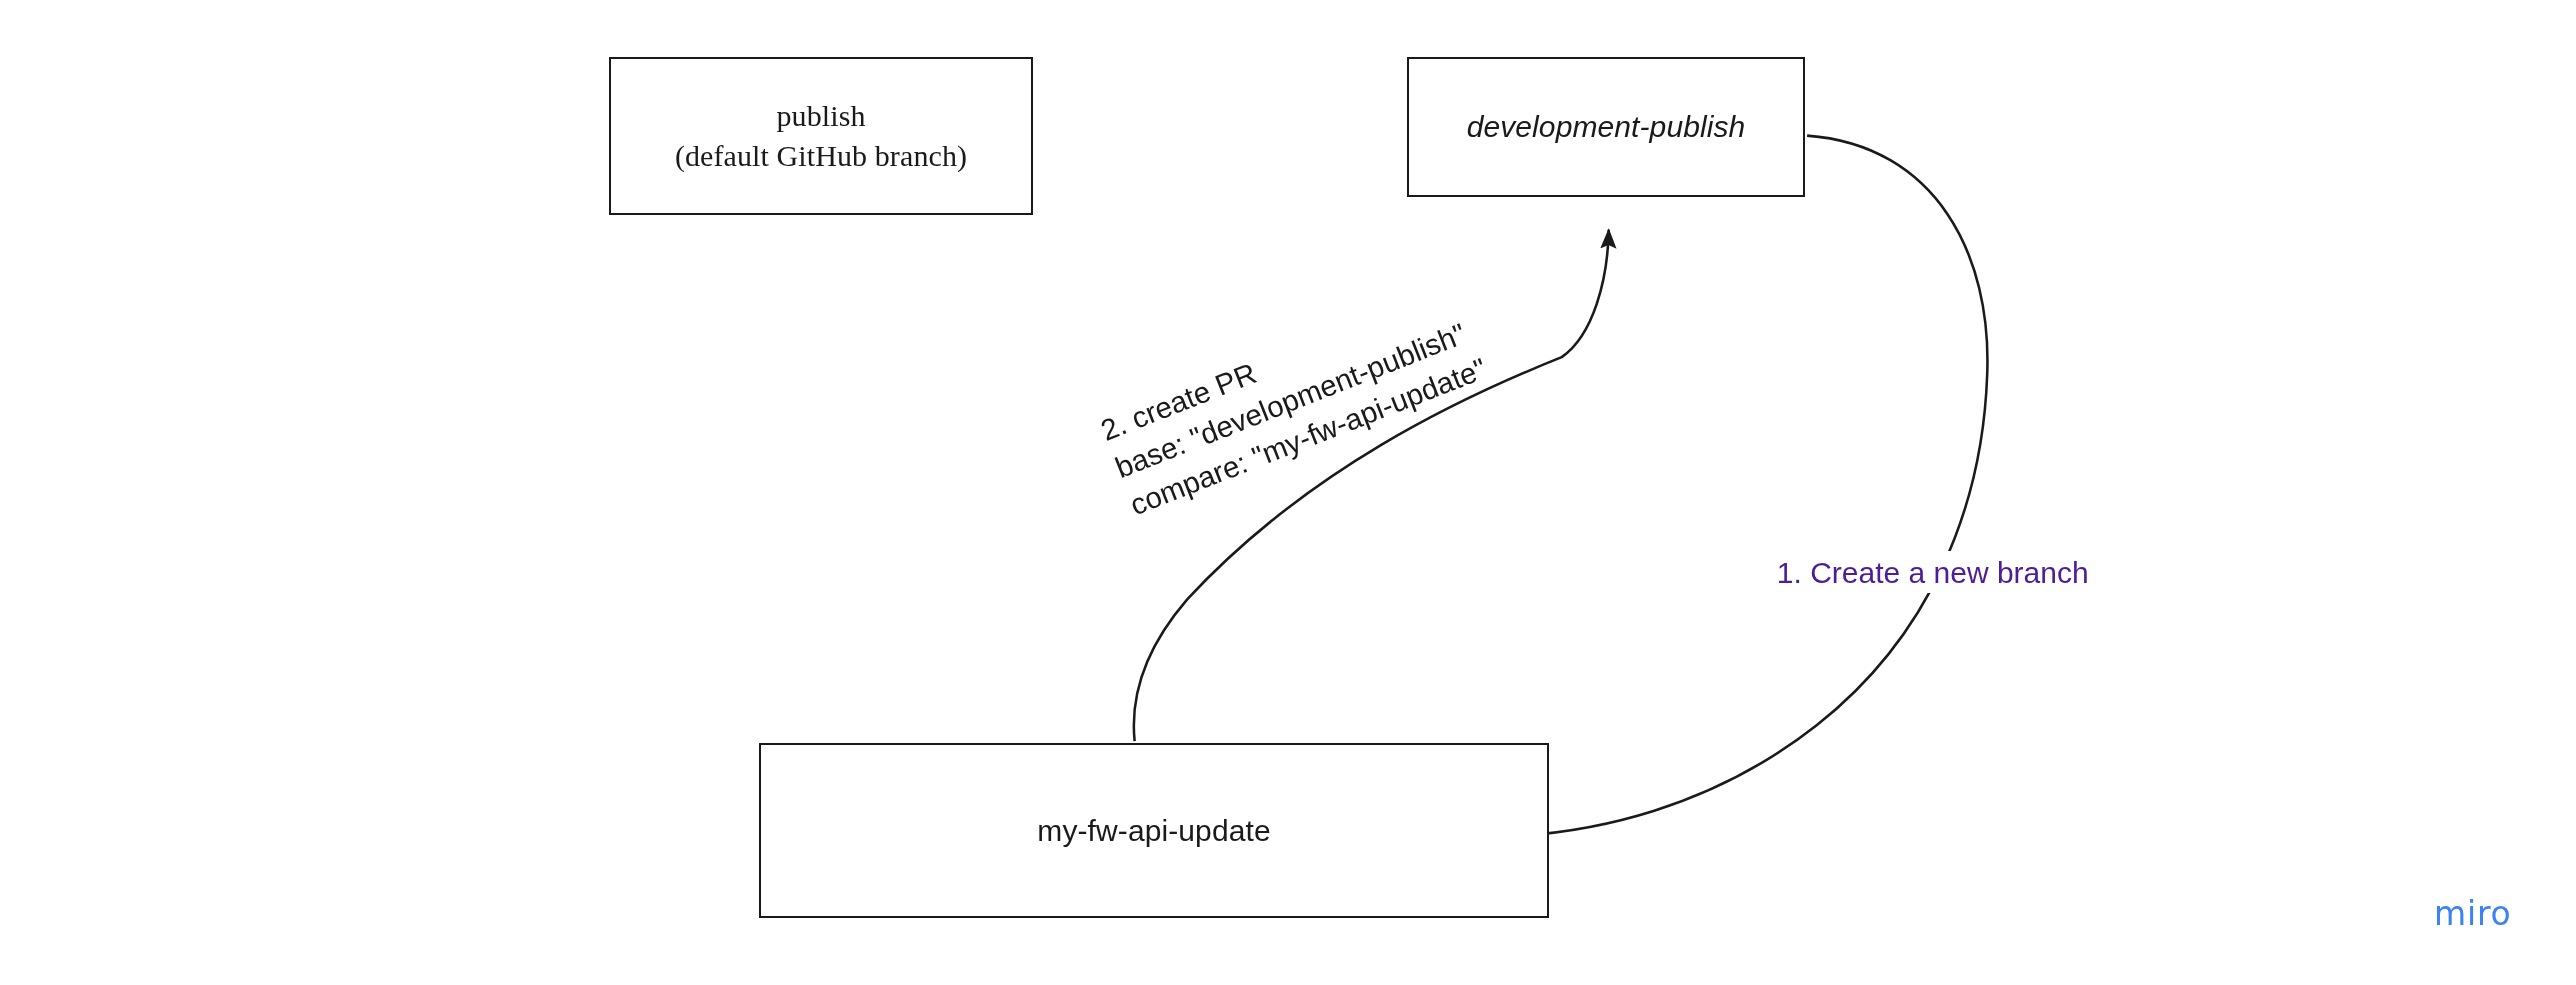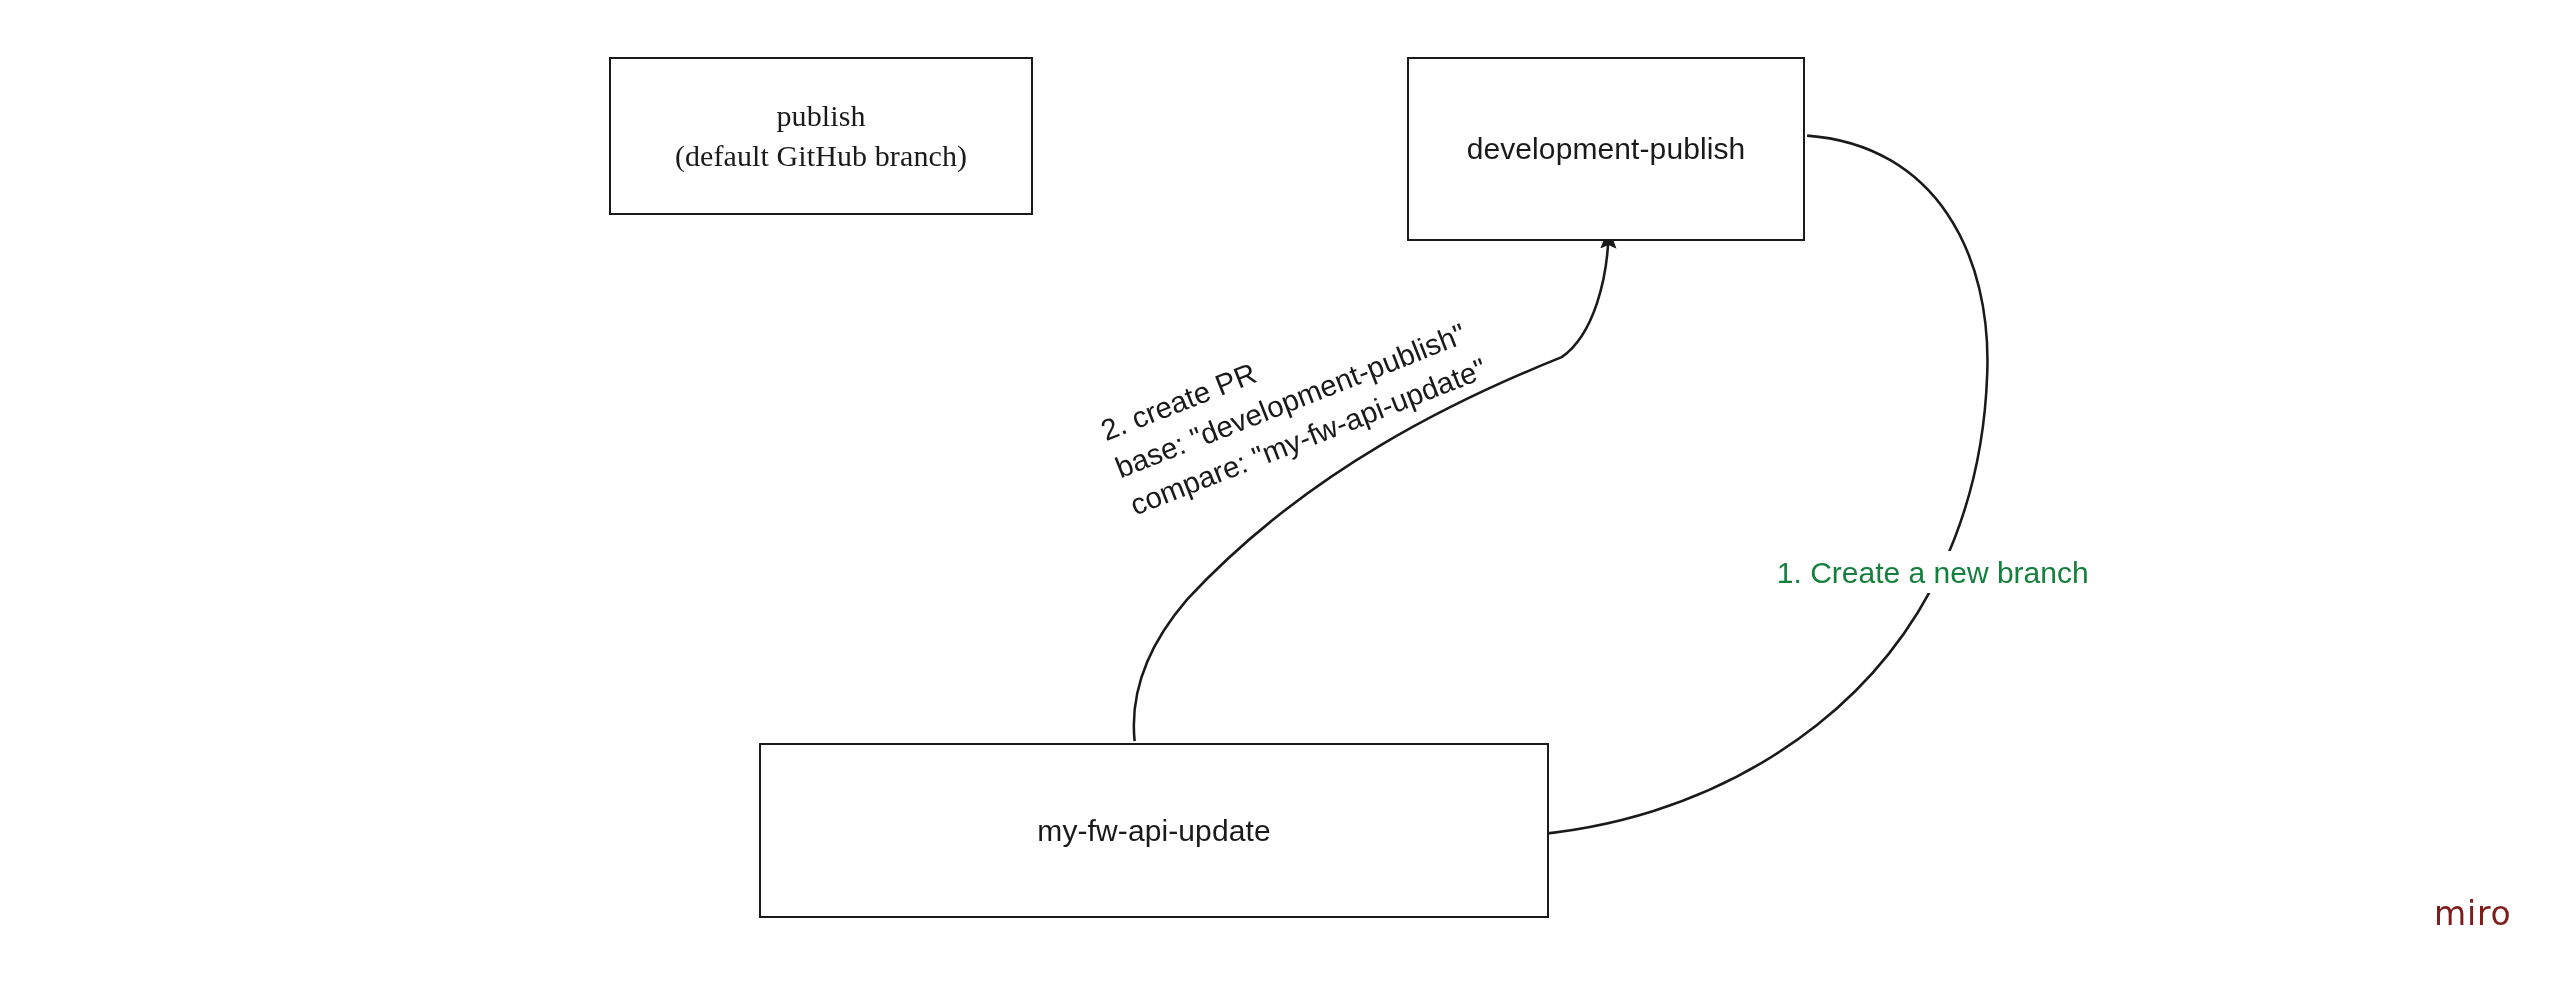--- a/index.html
+++ b/index.html
@@ -41,21 +41,22 @@
     left: 609px;
     top: 57px;
     width: 424px;
     height: 158px;
     font-family: Liberation Serif, serif;
   }
   #node-development-publish {
     left: 1407px;
     top: 57px;
     width: 398px;
-    height: 184px;
+    height: 140px;
+    font-style: italic;
   }
   #node-my-fw-api-update {
     left: 759px;
     top: 743px;
     width: 790px;
     height: 175px;
   }
   .edge-label-rotated {
     position: absolute;
     left: 1139px;
@@ -67,34 +68,34 @@
     white-space: pre-line;
     transform: rotate(-21.5deg);
     transform-origin: 0 100%;
     pointer-events: none;
   }
   .edge-label-plain {
     position: absolute;
     left: 1772px;
     top: 551px;
     z-index: 4;
-    color: #15803d;
+    color: #4c1d95;
     font-size: 30px;
     line-height: 1.3;
     white-space: nowrap;
     background: #ffffff;
     padding: 1.6px 4.8px;
   }
   #watermark-miro {
     position: absolute;
     left: 2434px;
     top: 894px;
     font-size: 33px;
     letter-spacing: 0.8px;
-    color: #7f1d1d;
+    color: #3b82f6;
     font-family: "DejaVu Sans", sans-serif;
     z-index: 5;
     user-select: none;
   }
 </style>
 </head>
 <body>
 
 <svg id="canvas" viewBox="0 0 3233 1237" xmlns="http://www.w3.org/2000/svg">
   <defs>

